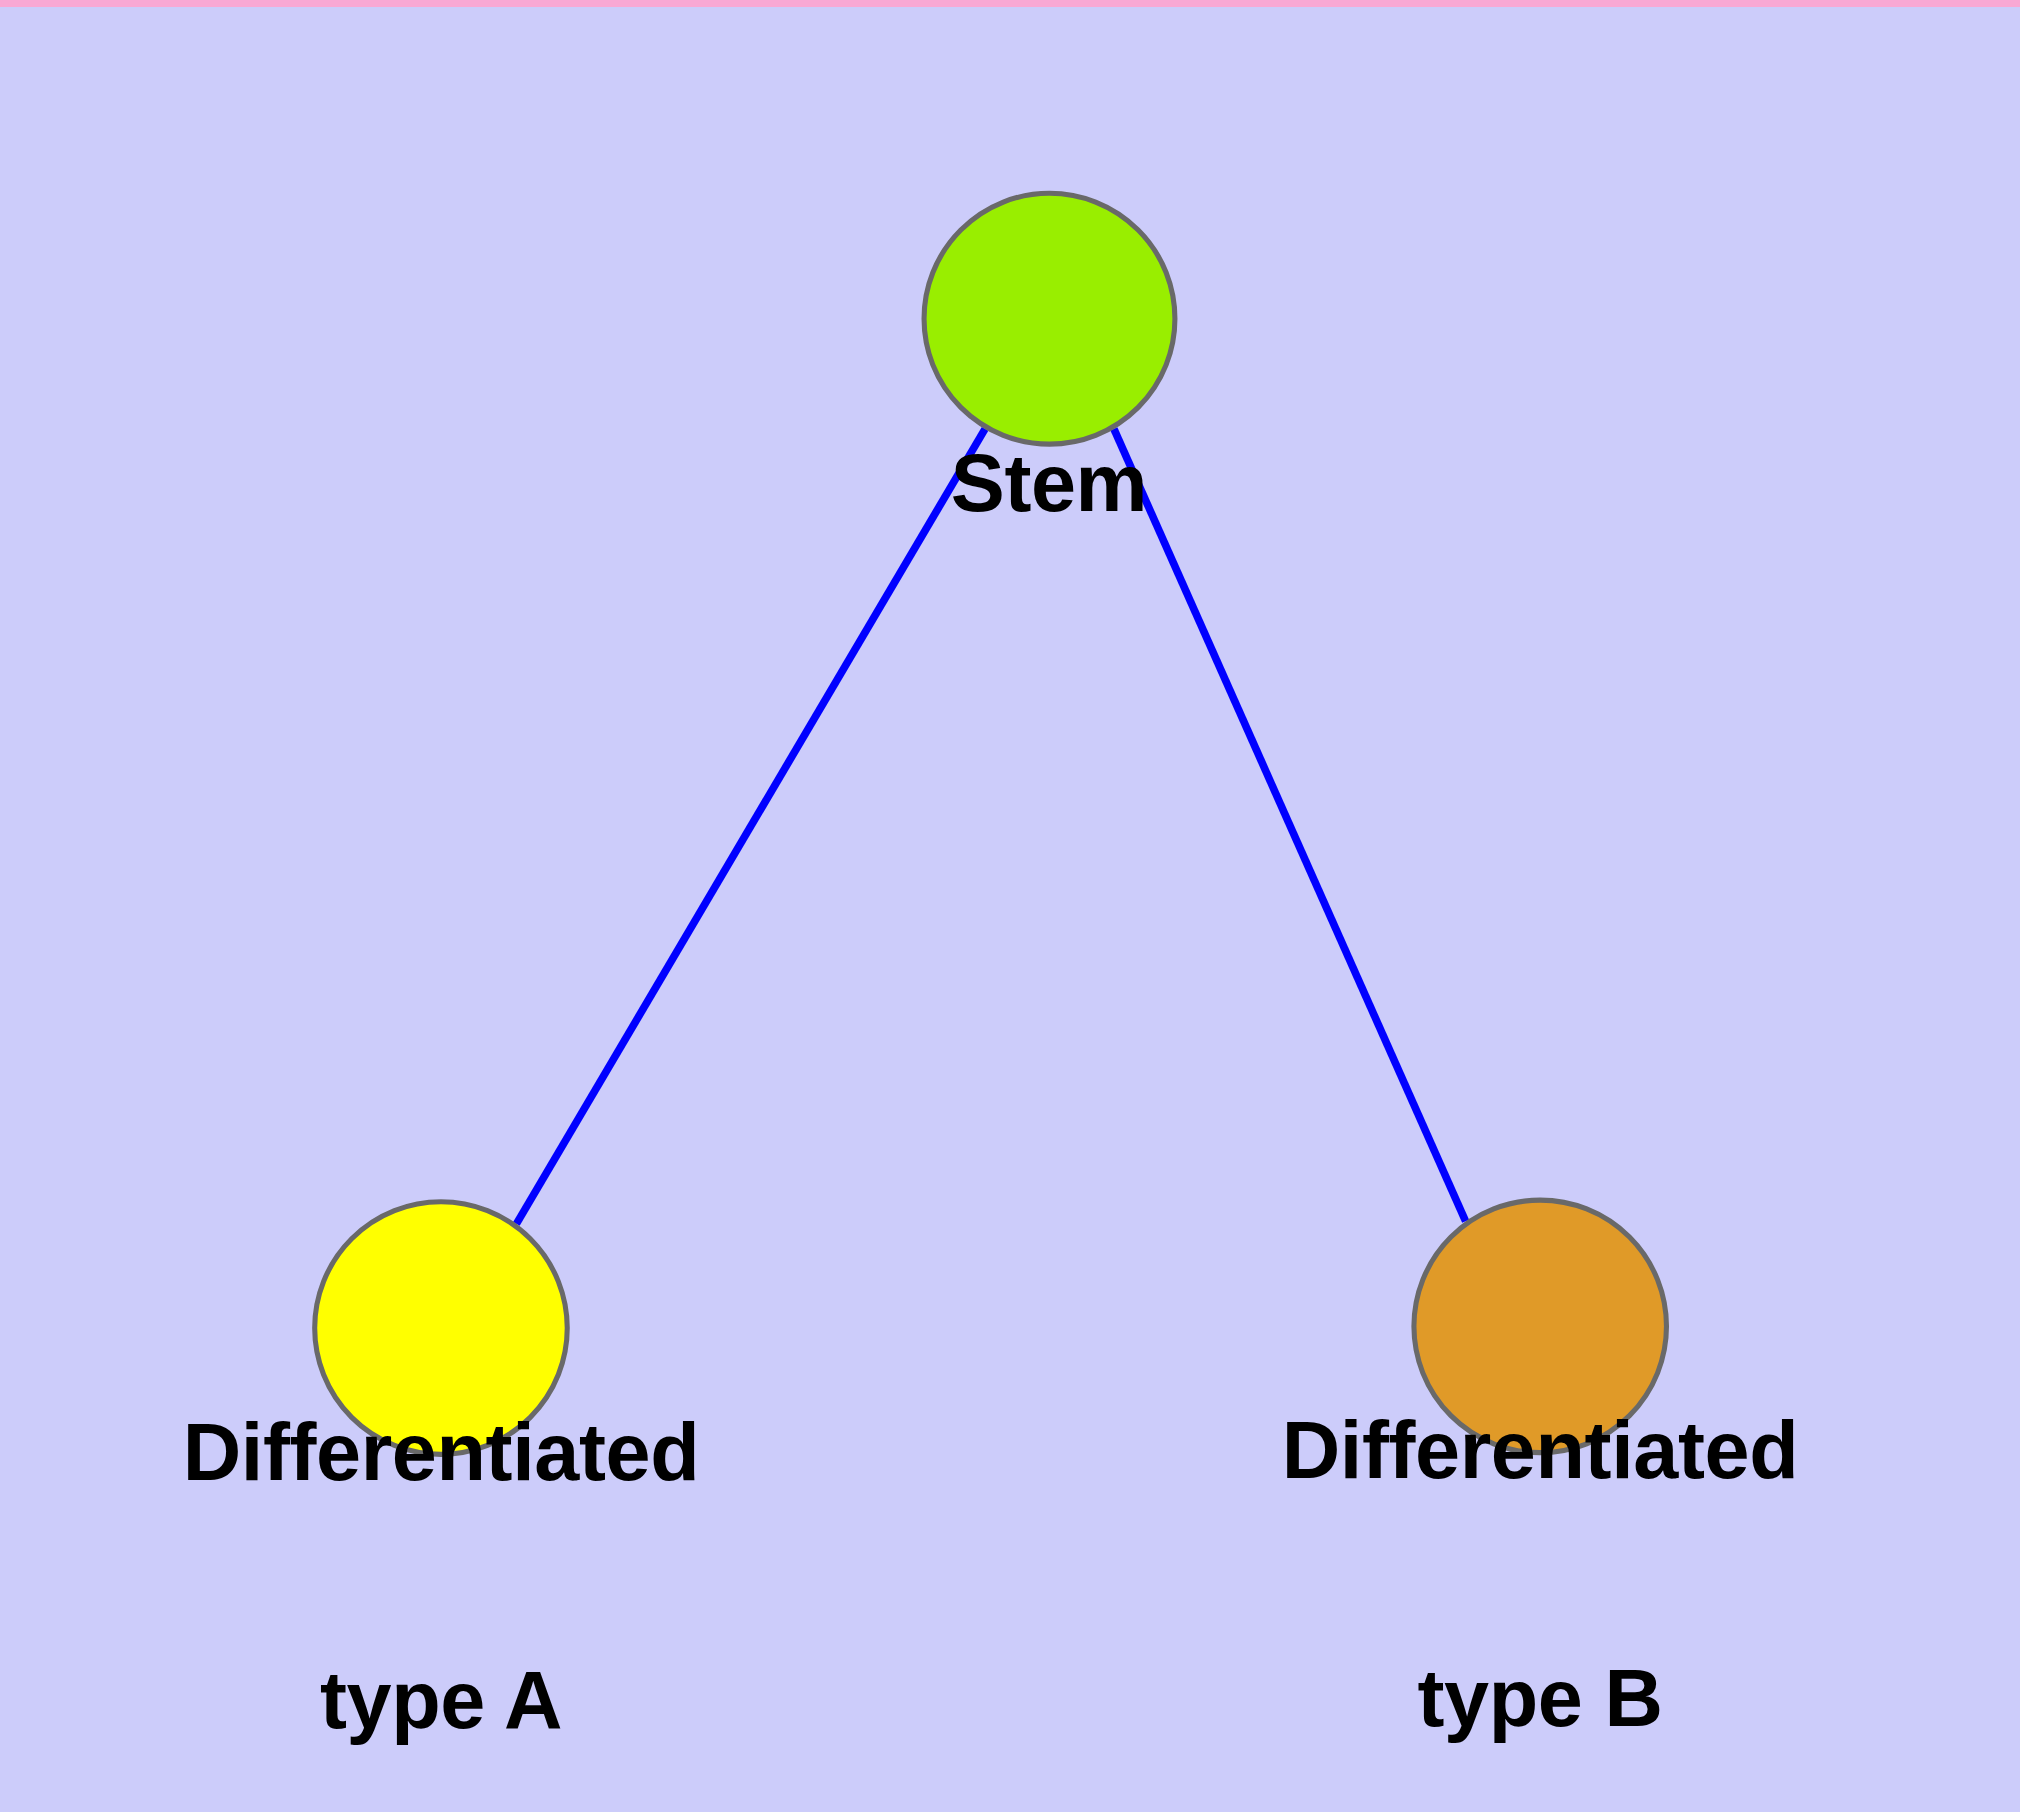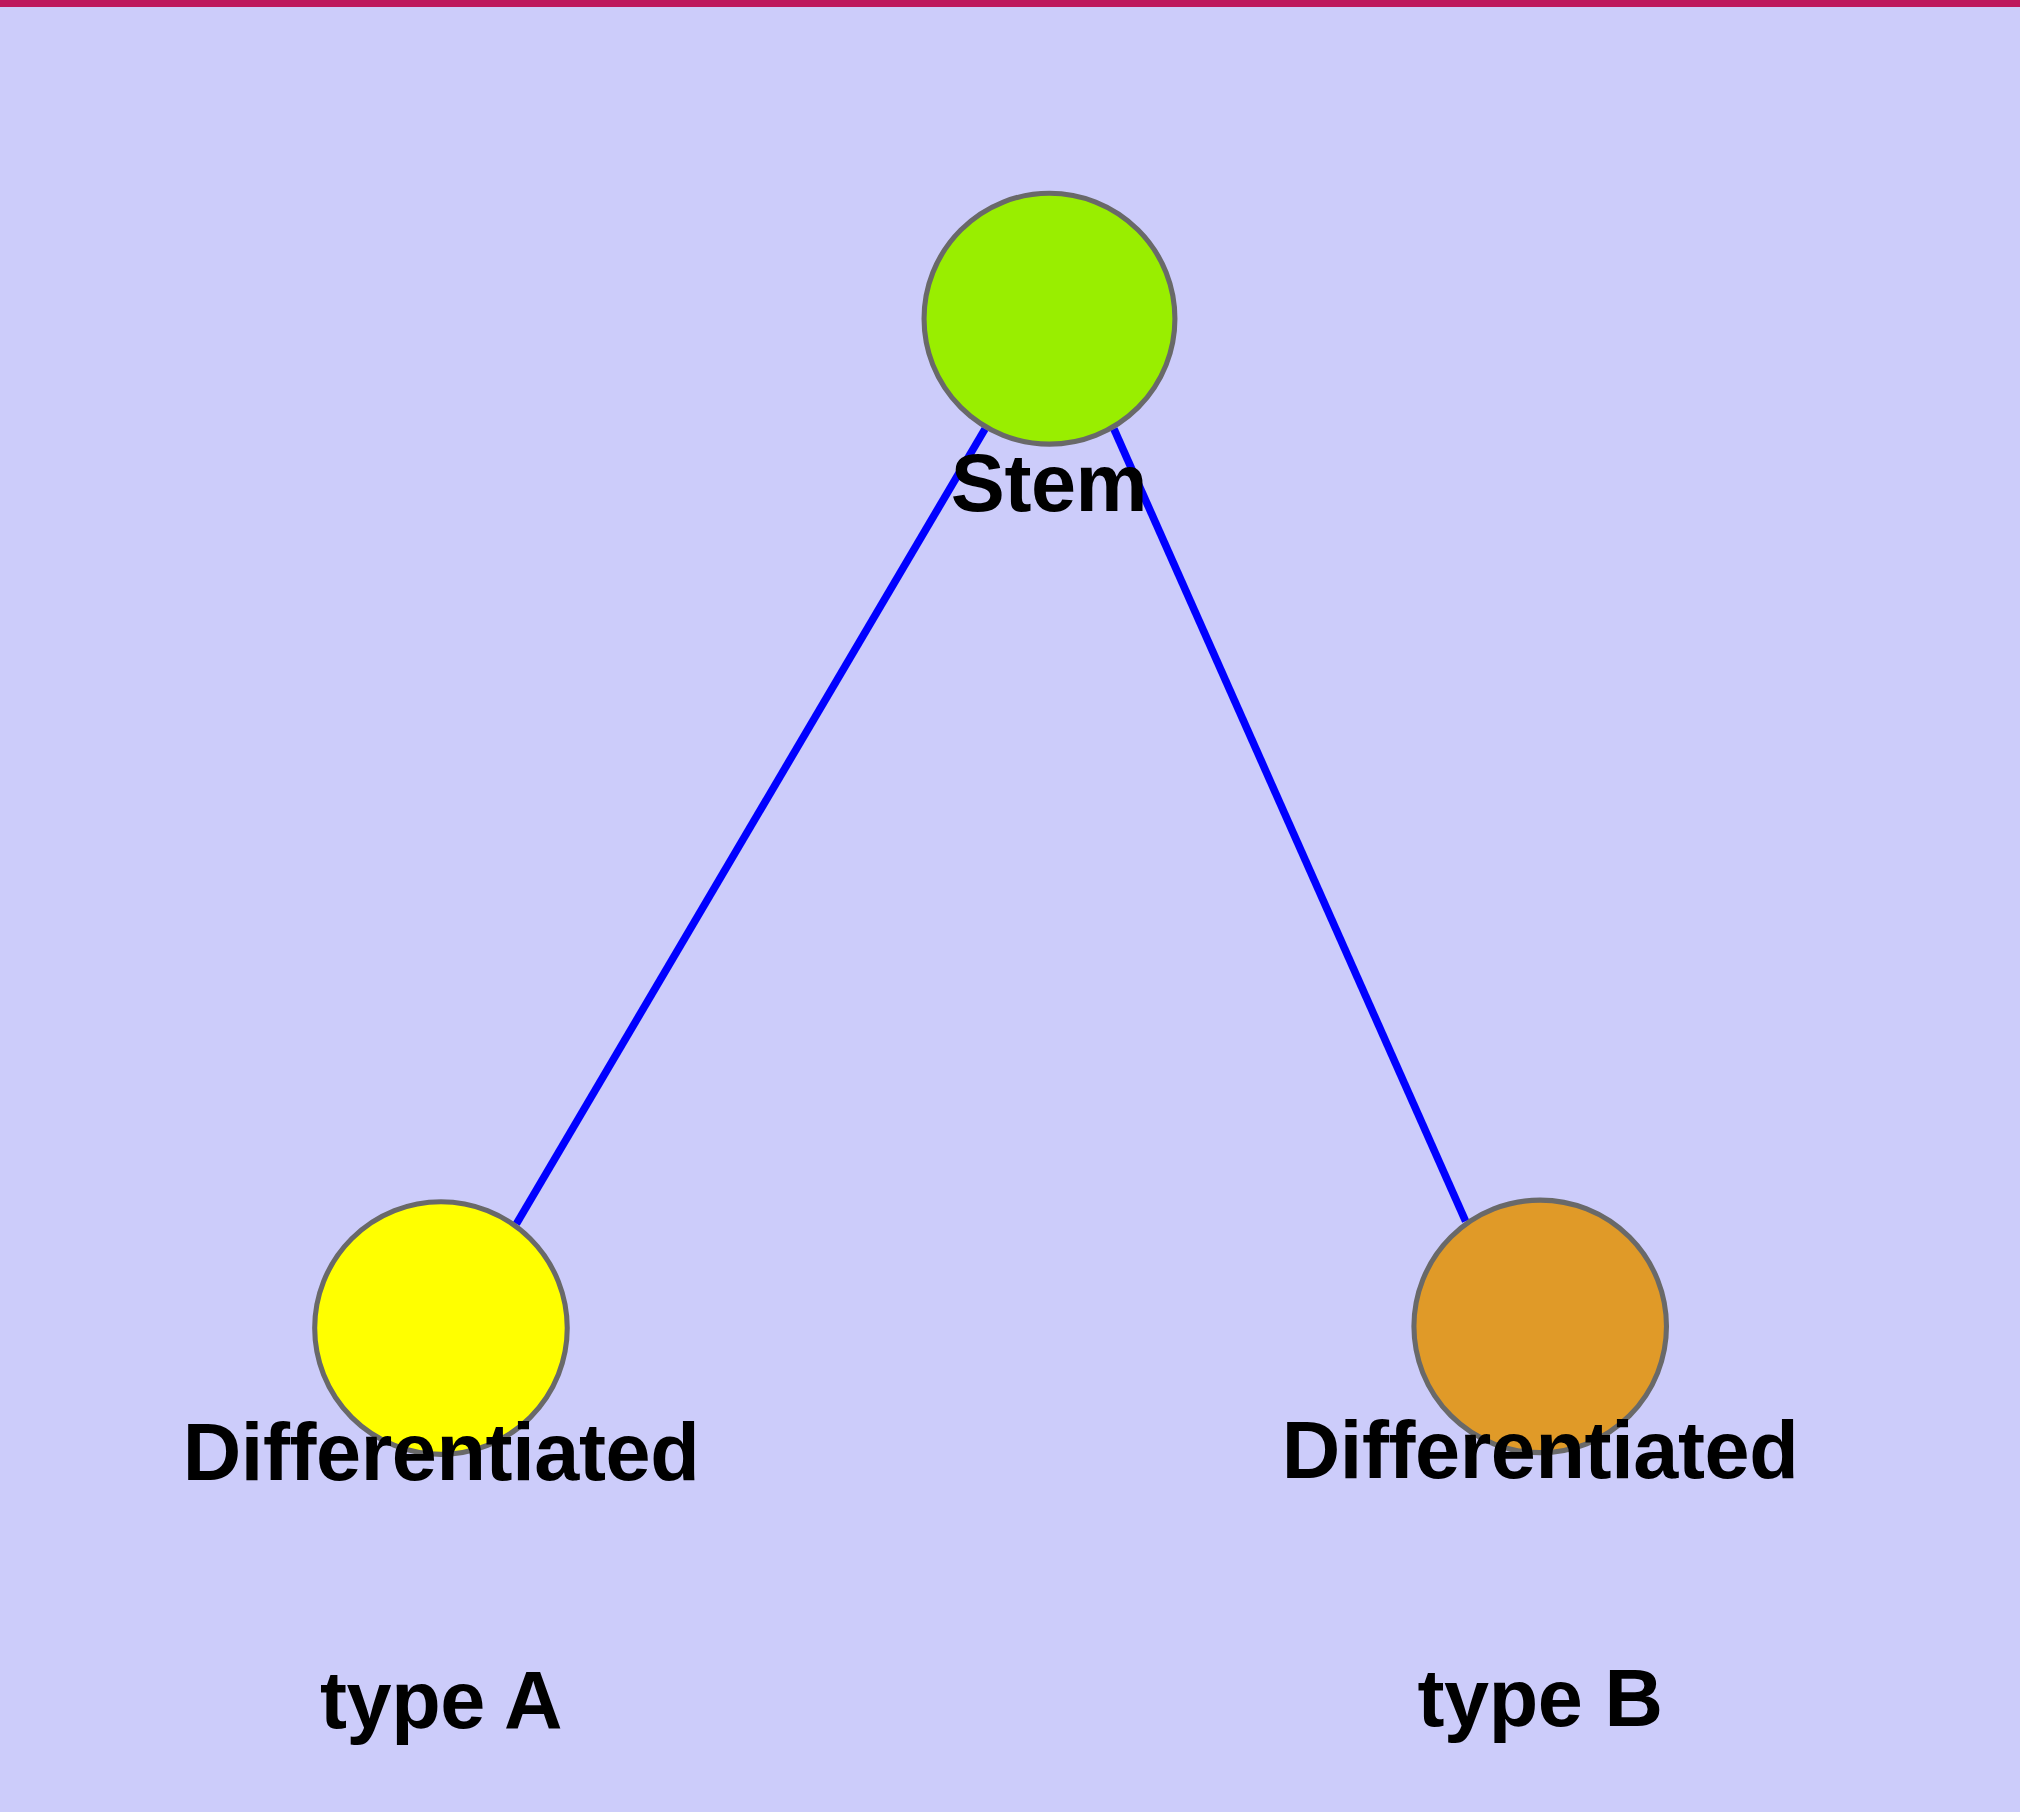--- a/index.html
+++ b/index.html
@@ -4,21 +4,21 @@
 <style>
   html, body {
     margin: 0;
     padding: 0;
     background: #ffffff;
   }
   #canvas {
     position: relative;
     width: 2021px;
     height: 1812px;
-    background: #be185d;
+    background: #f9a8d4;
     overflow: hidden;
     font-family: "Liberation Sans", sans-serif;
   }
   #graph-bg {
     position: absolute;
     left: 0;
     top: 6.8px;
     width: 2021px;
     height: 1805px;
     background: #ccccfa;

